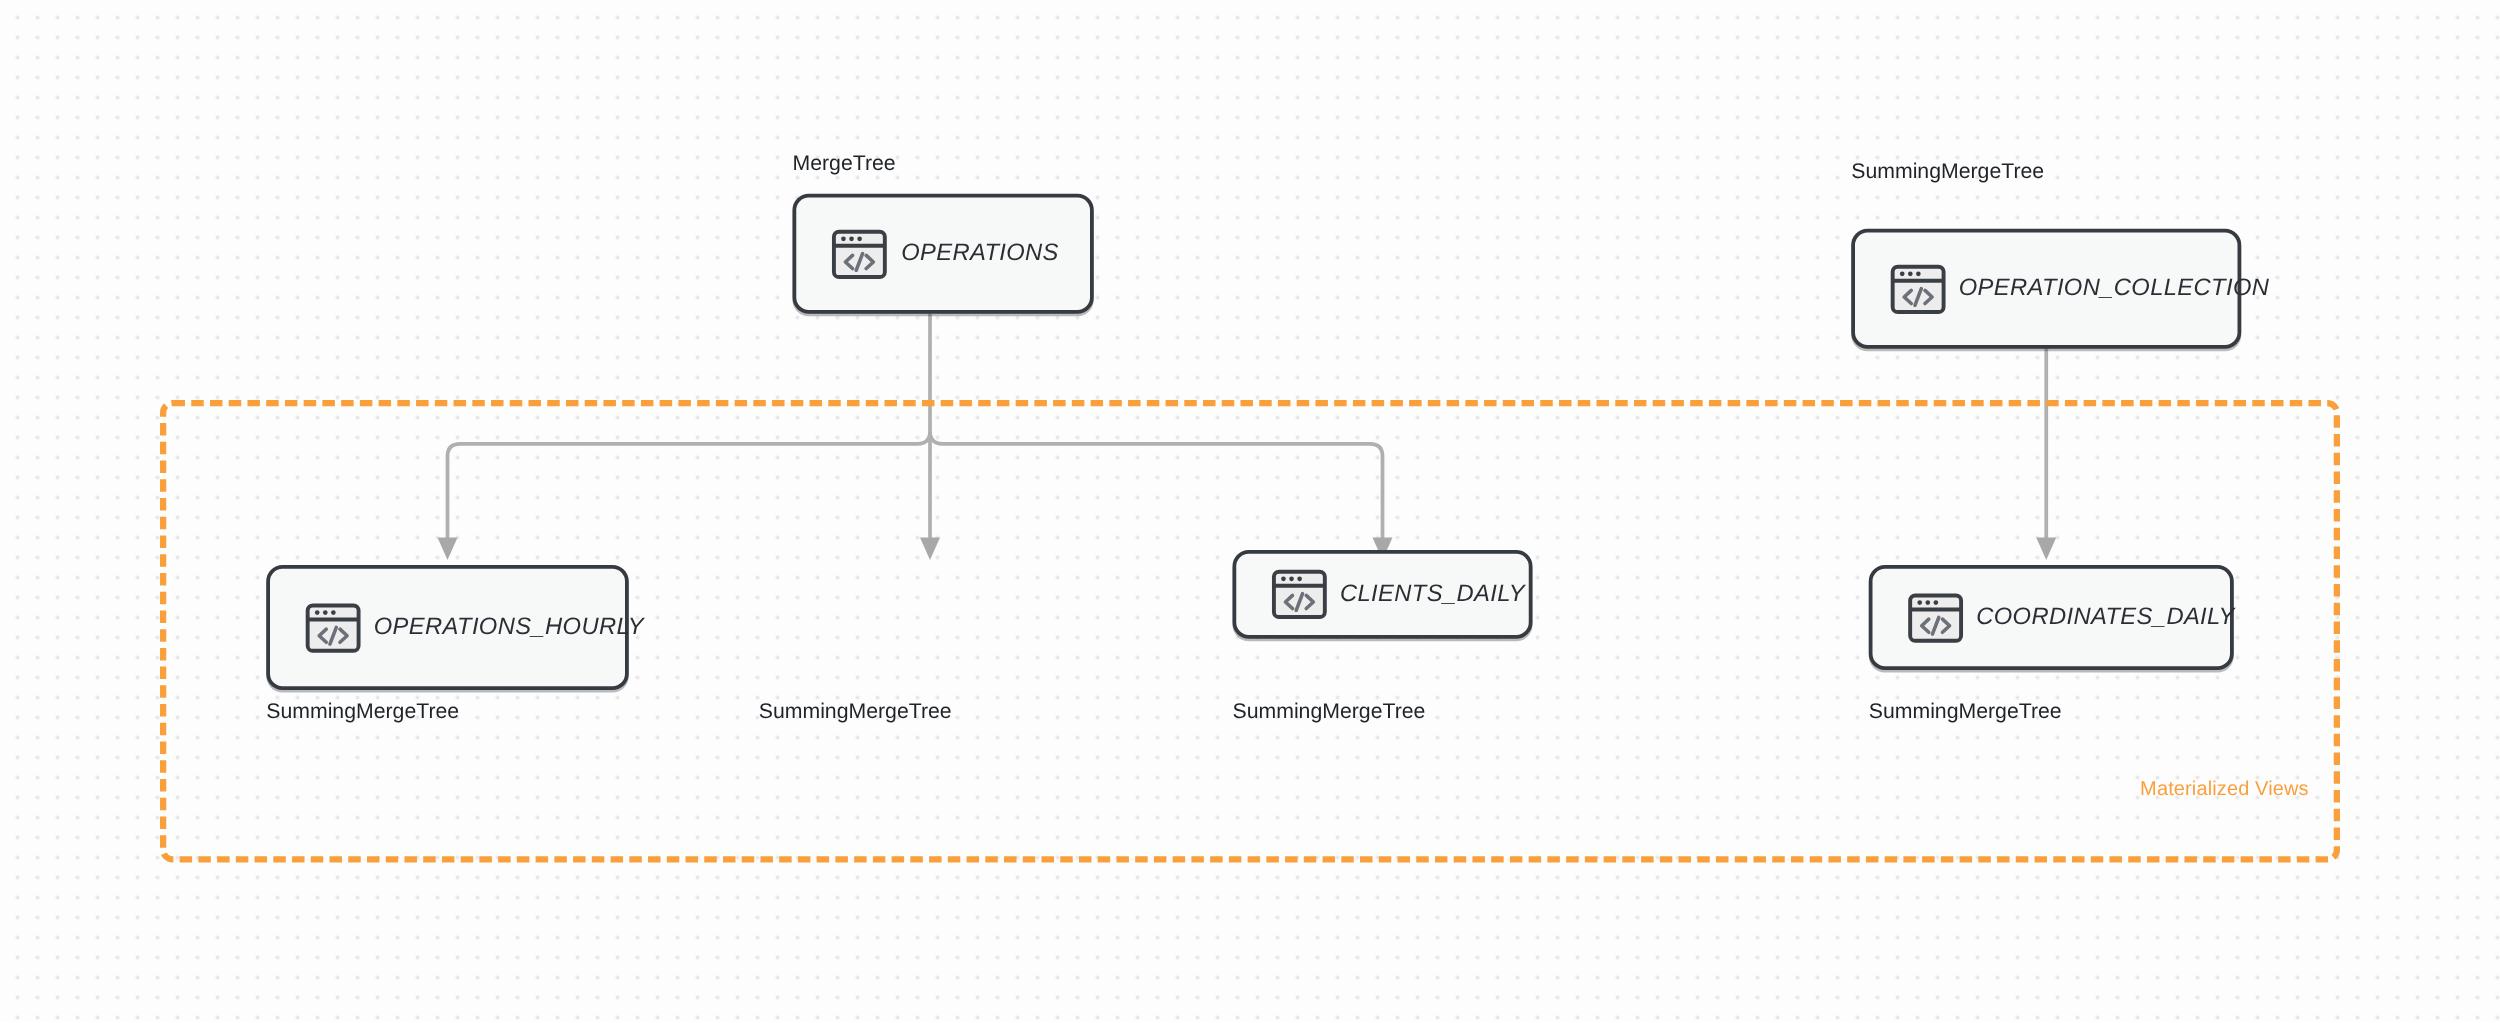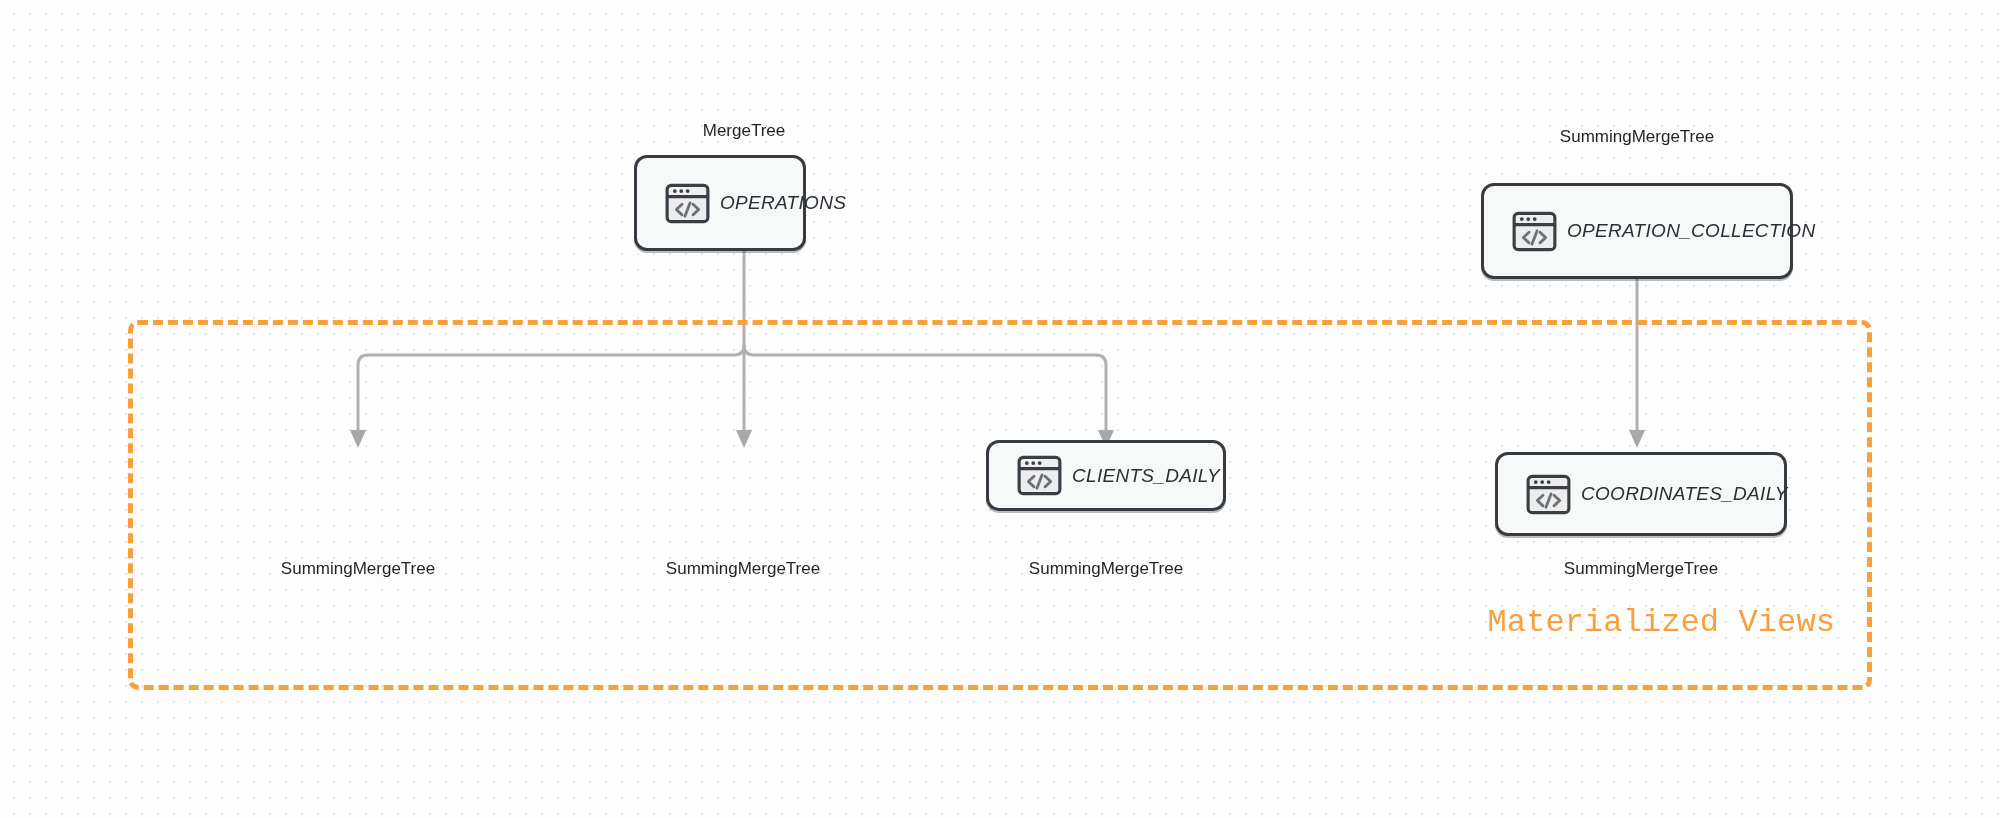--- a/index.html
+++ b/index.html
@@ -51,27 +51,27 @@
     top: 320px;
     width: 1744px;
     height: 370px;
     box-sizing: border-box;
     border: 5px dashed #f9a03c;
     border-radius: 10px;
     background: transparent;
   }
   #mv-group-label {
     position: absolute;
-    right: 32px;
+    right: 20px;
     bottom: 44px;
-    font-size: 32px;
+    font-size: 16px;
     color: #f9a03c;
     letter-spacing: 0.1px;
     white-space: nowrap;
-    font-family: Liberation Mono, monospace;
+    font-family: Liberation Sans, sans-serif;
   }
 
   
   .node {
     position: absolute;
     box-sizing: border-box;
     border: 3.5px solid #363b42;
     border-radius: 13px;
     background: #f7f8f8;
     display: flex;
@@ -97,26 +97,25 @@
     white-space: nowrap;
     font-family: "Liberation Sans", "DejaVu Sans", sans-serif;
   }
 
   
   .engine-label {
     position: absolute;
     font-size: 17px;
     color: #1f2328;
     white-space: nowrap;
-    text-align: center;
     font-family: "Liberation Sans", "DejaVu Sans", sans-serif;
   }
 
   
-  #node-operations            { left: 634px;  top: 155px; width: 172px; height: 96px; }
+  #node-operations            { left: 634px;  top: 155px; width: 241px; height: 96px; }
   #node-operation-collection  { left: 1481px; top: 155px; width: 312px; height: 96px; margin-top: 28px; }
   #node-operations-hourly     { left: 213px;  top: 452px; width: 290px; height: 100px; }
   #node-operations-daily      { left: 607px;  top: 452px; width: 272px; height: 100px; }
   #node-clients-daily         { left: 986px;  top: 440px; width: 240px; height: 71px; }
   #node-coordinates-daily     { left: 1495px; top: 452px; width: 292px; height: 84px; }
 
   #label-operations           { left: 634px;  top: 121px; width: 220px; }
   #label-operation-collection { left: 1481px; top: 127px; width: 312px; }
   #label-operations-hourly    { left: 213px;  top: 559px; width: 290px; }
   #label-operations-daily     { left: 607px;  top: 559px; width: 272px; }
@@ -182,20 +181,33 @@
       <circle cx="11" cy="11.3" r="1.9" fill="#3a3f45"></circle>
       <circle cx="17.6" cy="11.3" r="1.9" fill="#3a3f45"></circle>
       <circle cx="24.2" cy="11.3" r="1.9" fill="#3a3f45"></circle>
       <path d="M 18.4 24.8 L 12.6 30.2 L 18.4 35.6" fill="none" stroke="#6c7078" stroke-width="2.9" stroke-linecap="round" stroke-linejoin="round"></path>
       <path d="M 29.6 24.8 L 35.4 30.2 L 29.6 35.6" fill="none" stroke="#6c7078" stroke-width="2.9" stroke-linecap="round" stroke-linejoin="round"></path>
       <line x1="26.6" y1="23.4" x2="21.4" y2="37.0" stroke="#6c7078" stroke-width="2.9" stroke-linecap="round"></line>
     </svg>
     <span class="node-title">OPERATION_COLLECTION</span>
   </div>
 
+  <div class="node" id="node-operations-hourly">
+    <svg class="node-icon" viewBox="0 0 48 48" xmlns="http://www.w3.org/2000/svg">
+      <rect x="3.2" y="5.5" width="41.6" height="37" rx="4.2" fill="#ededed" stroke="#3a3f45" stroke-width="3.2"></rect>
+      <line x1="3.2" y1="17" x2="44.8" y2="17" stroke="#3a3f45" stroke-width="3.2"></line>
+      <circle cx="11" cy="11.3" r="1.9" fill="#3a3f45"></circle>
+      <circle cx="17.6" cy="11.3" r="1.9" fill="#3a3f45"></circle>
+      <circle cx="24.2" cy="11.3" r="1.9" fill="#3a3f45"></circle>
+      <path d="M 18.4 24.8 L 12.6 30.2 L 18.4 35.6" fill="none" stroke="#6c7078" stroke-width="2.9" stroke-linecap="round" stroke-linejoin="round"></path>
+      <path d="M 29.6 24.8 L 35.4 30.2 L 29.6 35.6" fill="none" stroke="#6c7078" stroke-width="2.9" stroke-linecap="round" stroke-linejoin="round"></path>
+      <line x1="26.6" y1="23.4" x2="21.4" y2="37.0" stroke="#6c7078" stroke-width="2.9" stroke-linecap="round"></line>
+    </svg>
+    <span class="node-title">OPERATIONS_HOURLY</span>
+  </div>
 
 
   <div class="node" id="node-clients-daily">
     <svg class="node-icon" viewBox="0 0 48 48" xmlns="http://www.w3.org/2000/svg">
       <rect x="3.2" y="5.5" width="41.6" height="37" rx="4.2" fill="#ededed" stroke="#3a3f45" stroke-width="3.2"></rect>
       <line x1="3.2" y1="17" x2="44.8" y2="17" stroke="#3a3f45" stroke-width="3.2"></line>
       <circle cx="11" cy="11.3" r="1.9" fill="#3a3f45"></circle>
       <circle cx="17.6" cy="11.3" r="1.9" fill="#3a3f45"></circle>
       <circle cx="24.2" cy="11.3" r="1.9" fill="#3a3f45"></circle>
       <path d="M 18.4 24.8 L 12.6 30.2 L 18.4 35.6" fill="none" stroke="#6c7078" stroke-width="2.9" stroke-linecap="round" stroke-linejoin="round"></path>

